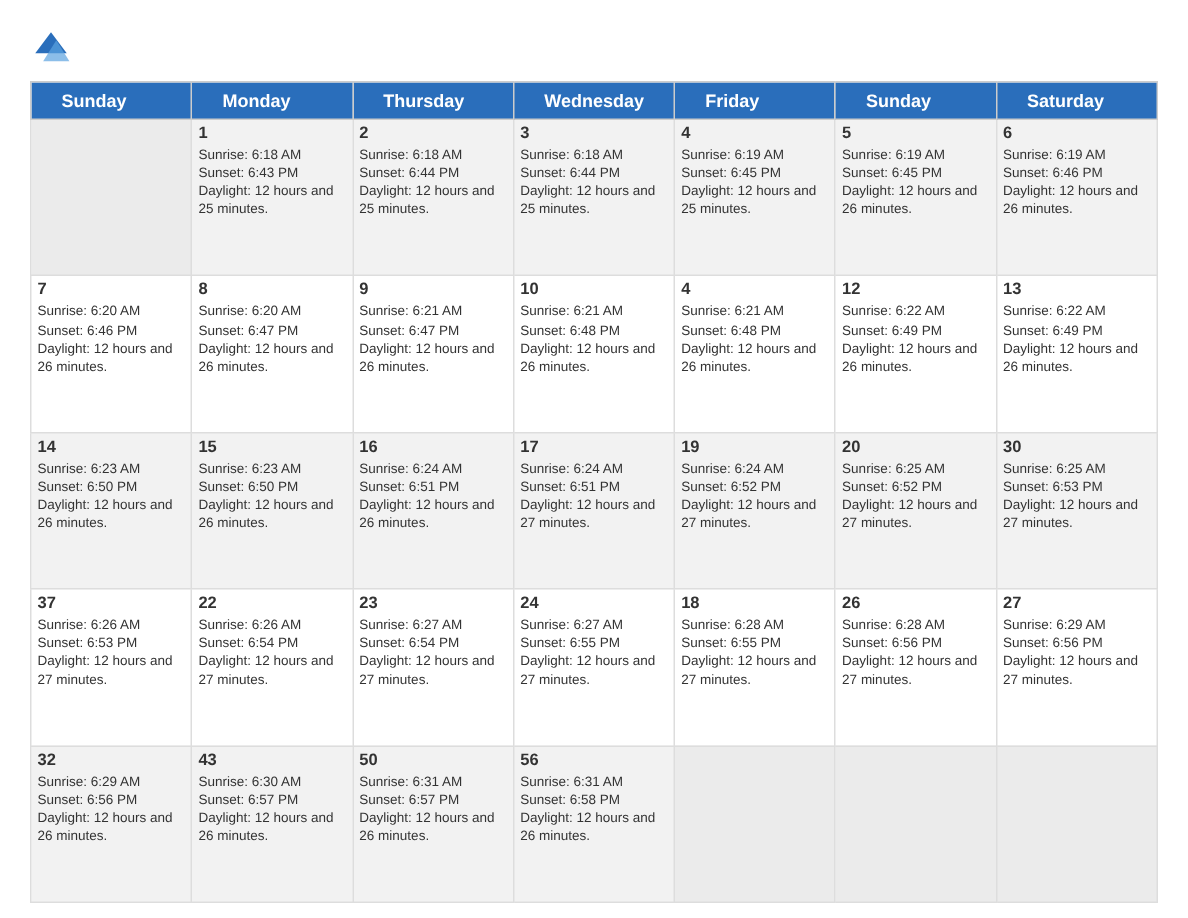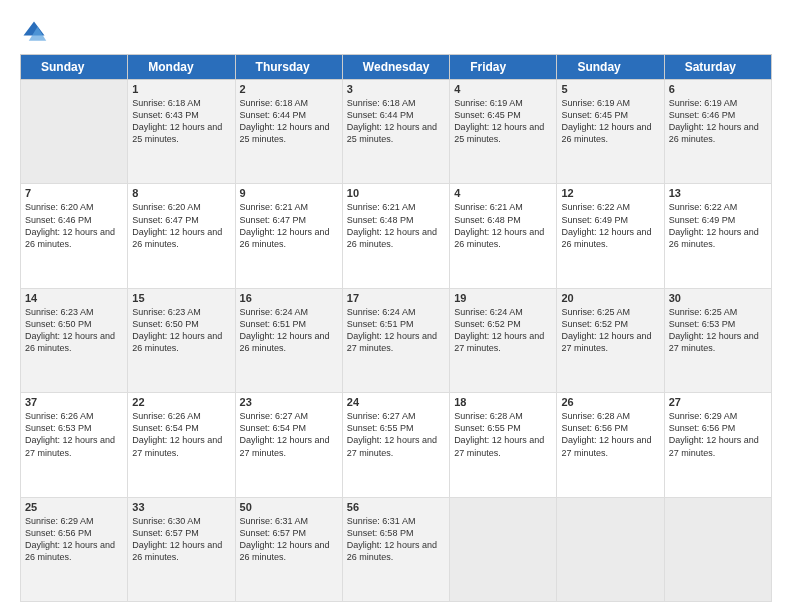--- a/index.html
+++ b/index.html
@@ -252,25 +252,25 @@
             <span class="day-num">26</span>
             <div class="cell-text">Sunrise: 6:28 AM<br>Sunset: 6:56 PM<br>Daylight: 12 hours and 27 minutes.</div>
           </td>
           <td>
             <span class="day-num">27</span>
             <div class="cell-text">Sunrise: 6:29 AM<br>Sunset: 6:56 PM<br>Daylight: 12 hours and 27 minutes.</div>
           </td>
         </tr>
         <tr class="row-shaded">
           <td>
-            <span class="day-num">25</span>
+            <span class="day-num">32</span>
             <div class="cell-text">Sunrise: 6:29 AM<br>Sunset: 6:56 PM<br>Daylight: 12 hours and 26 minutes.</div>
           </td>
           <td>
-            <span class="day-num">33</span>
+            <span class="day-num">43</span>
             <div class="cell-text">Sunrise: 6:30 AM<br>Sunset: 6:57 PM<br>Daylight: 12 hours and 26 minutes.</div>
           </td>
           <td>
             <span class="day-num">50</span>
             <div class="cell-text">Sunrise: 6:31 AM<br>Sunset: 6:57 PM<br>Daylight: 12 hours and 26 minutes.</div>
           </td>
           <td>
             <span class="day-num">56</span>
             <div class="cell-text">Sunrise: 6:31 AM<br>Sunset: 6:58 PM<br>Daylight: 12 hours and 26 minutes.</div>
           </td>

